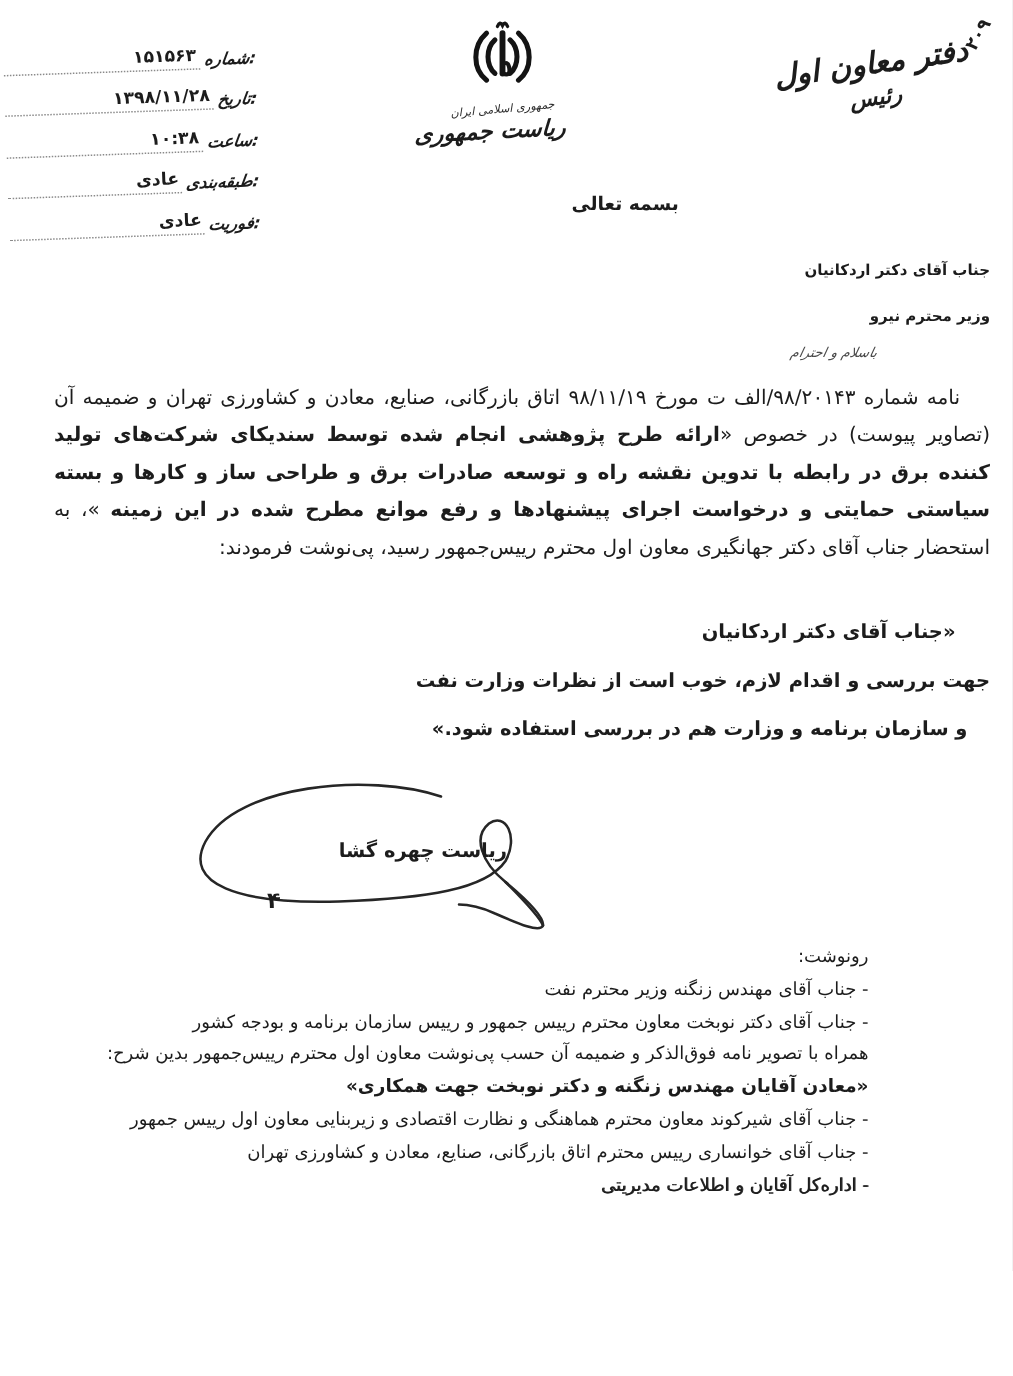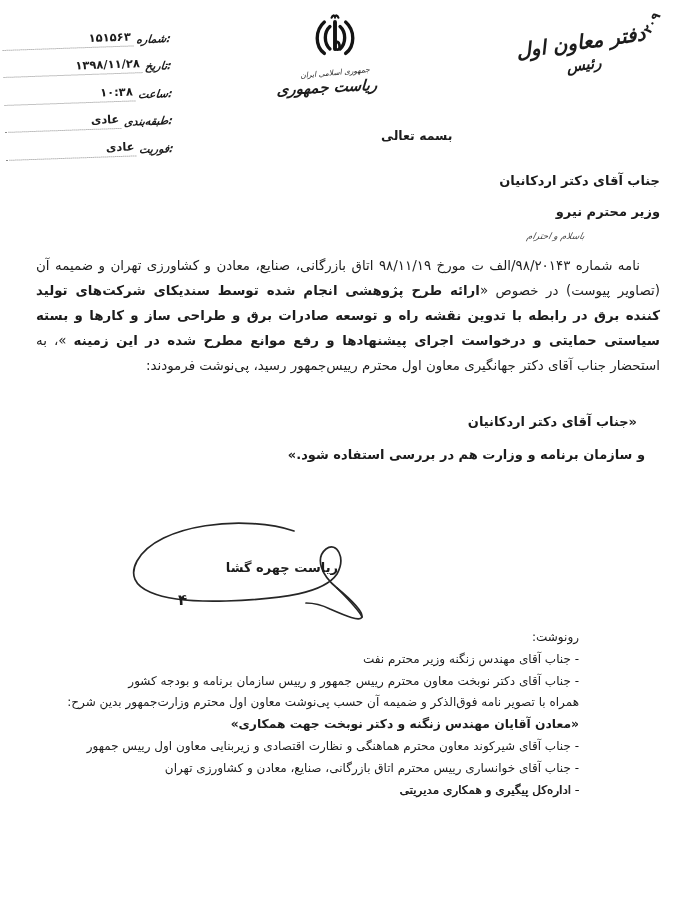--- a/index.html
+++ b/index.html
@@ -25,21 +25,21 @@
   .besmeh{position:absolute;left:381px;top:128px;font-size:12.5px;font-weight:bold;white-space:nowrap;}
   
   .office-note{position:absolute;right:28px;top:30px;text-align:center;font-style:italic;
     font-weight:bold;transform:rotate(-8deg);}
   .office-note .l1{font-size:20px;white-space:nowrap;}
   .office-note .l2{font-size:15px;margin-top:2px;}
   .corner-num{position:absolute;right:12px;top:16px;font-size:12px;font-weight:bold;
     transform:rotate(-60deg);}
   
   .recipient{position:absolute;right:15px;top:165px;text-align:right;font-weight:bold;
-    font-size:13px;line-height:31px;}
+    font-size:10px;line-height:31px;}
   .salutation{position:absolute;right:90px;top:231px;font-size:9px;color:#4a4a4a;
     font-style:italic;transform:skewX(-12deg);white-space:nowrap;}
   
   .body-par{position:absolute;right:15px;left:36px;top:253px;font-size:13.4px;
     line-height:25px;text-align:justify;text-indent:20px;}
   .body-par .b{font-weight:bold;}
   
   .quote{position:absolute;right:15px;top:406px;text-align:right;font-weight:bold;
     font-size:13px;line-height:32.5px;}
   .quote .q1{margin-right:23px;}
@@ -114,20 +114,21 @@
   <div class="recipient">
     <div>جناب آقای دکتر اردکانیان</div>
     <div>وزیر محترم نیرو</div>
   </div>
   <div class="salutation">باسلام و احترام</div>
 
   <div class="body-par"><span>نامه شماره ۹۸/۲۰۱۴۳/الف ت مورخ ۹۸/۱۱/۱۹ اتاق بازرگانی، صنایع، معادن و کشاورزی تهران و ضمیمه آن (تصاویر پیوست) در خصوص «</span><span class="b">ارائه طرح پژوهشی انجام شده توسط سندیکای شرکت‌های تولید کننده برق در رابطه با تدوین نقشه راه و توسعه صادرات برق و طراحی ساز و کارها و بسته سیاستی حمایتی و درخواست اجرای پیشنهادها و رفع موانع مطرح شده در این زمینه</span><span> »، به استحضار جناب آقای دکتر جهانگیری معاون اول محترم رییس‌جمهور رسید، پی‌نوشت فرمودند:</span></div>
 
   <div class="quote">
     <div class="q1">«جناب آقای دکتر اردکانیان</div>
+    <div class="q2">جهت بررسی و اقدام لازم، خوب است از نظرات وزارت نفت</div>
     <div class="q3">و سازمان برنامه و وزارت هم در بررسی استفاده شود.»</div>
   </div>
 
   <div class="sig">
     <svg width="252" height="128" viewBox="0 0 252 128" aria-hidden="true">
       <g stroke="#262626" stroke-width="1.7" fill="none" stroke-linecap="round">
         <path d="M178 16 C130 0 42 8 21 46 C6 74 42 88 110 86 C168 84 208 78 221 59 C230 43 221 26 210 34 C199 43 205 60 221 73 C233 83 247 96 246 102 C244 107 230 101 214 94 C206 90 196 88 190 88"></path>
         <path d="M221 73 C232 84 244 97 246 102"></path>
       </g>
     </svg>
@@ -136,25 +137,25 @@
   </div>
 
   <div class="cc">
     <div class="cc-heading">رونوشت:</div>
     <div>
 
         <div class="cc-item">- جناب آقای مهندس زنگنه وزیر محترم نفت</div>
 
         <div class="cc-item">- جناب آقای دکتر نوبخت معاون محترم رییس جمهور و رییس سازمان برنامه و بودجه کشور</div>
 
-        <div class="cc-item">همراه با تصویر نامه فوق‌الذکر و ضمیمه آن حسب پی‌نوشت معاون اول محترم وزارت‌جمهور بدین شرح:</div>
+        <div class="cc-item">همراه با تصویر نامه فوق‌الذکر و ضمیمه آن حسب پی‌نوشت معاون اول محترم رییس‌جمهور بدین شرح:</div>
 
         <div class="cc-item bold">«معادن آقایان مهندس زنگنه و دکتر نوبخت جهت همکاری»</div>
 
         <div class="cc-item">- جناب آقای شیرکوند معاون محترم هماهنگی و نظارت اقتصادی و زیربنایی معاون اول رییس جمهور</div>
 
         <div class="cc-item">- جناب آقای خوانساری رییس محترم اتاق بازرگانی، صنایع، معادن و کشاورزی تهران</div>
 
-        <div class="cc-item smudge">- اداره‌کل پیگیری و همکاری مدیریتی</div>
+        <div class="cc-item smudge">- اداره‌کل آقایان و اطلاعات مدیریتی</div>
       </div>
   </div>
 
 </div>
 
 </body></html>

